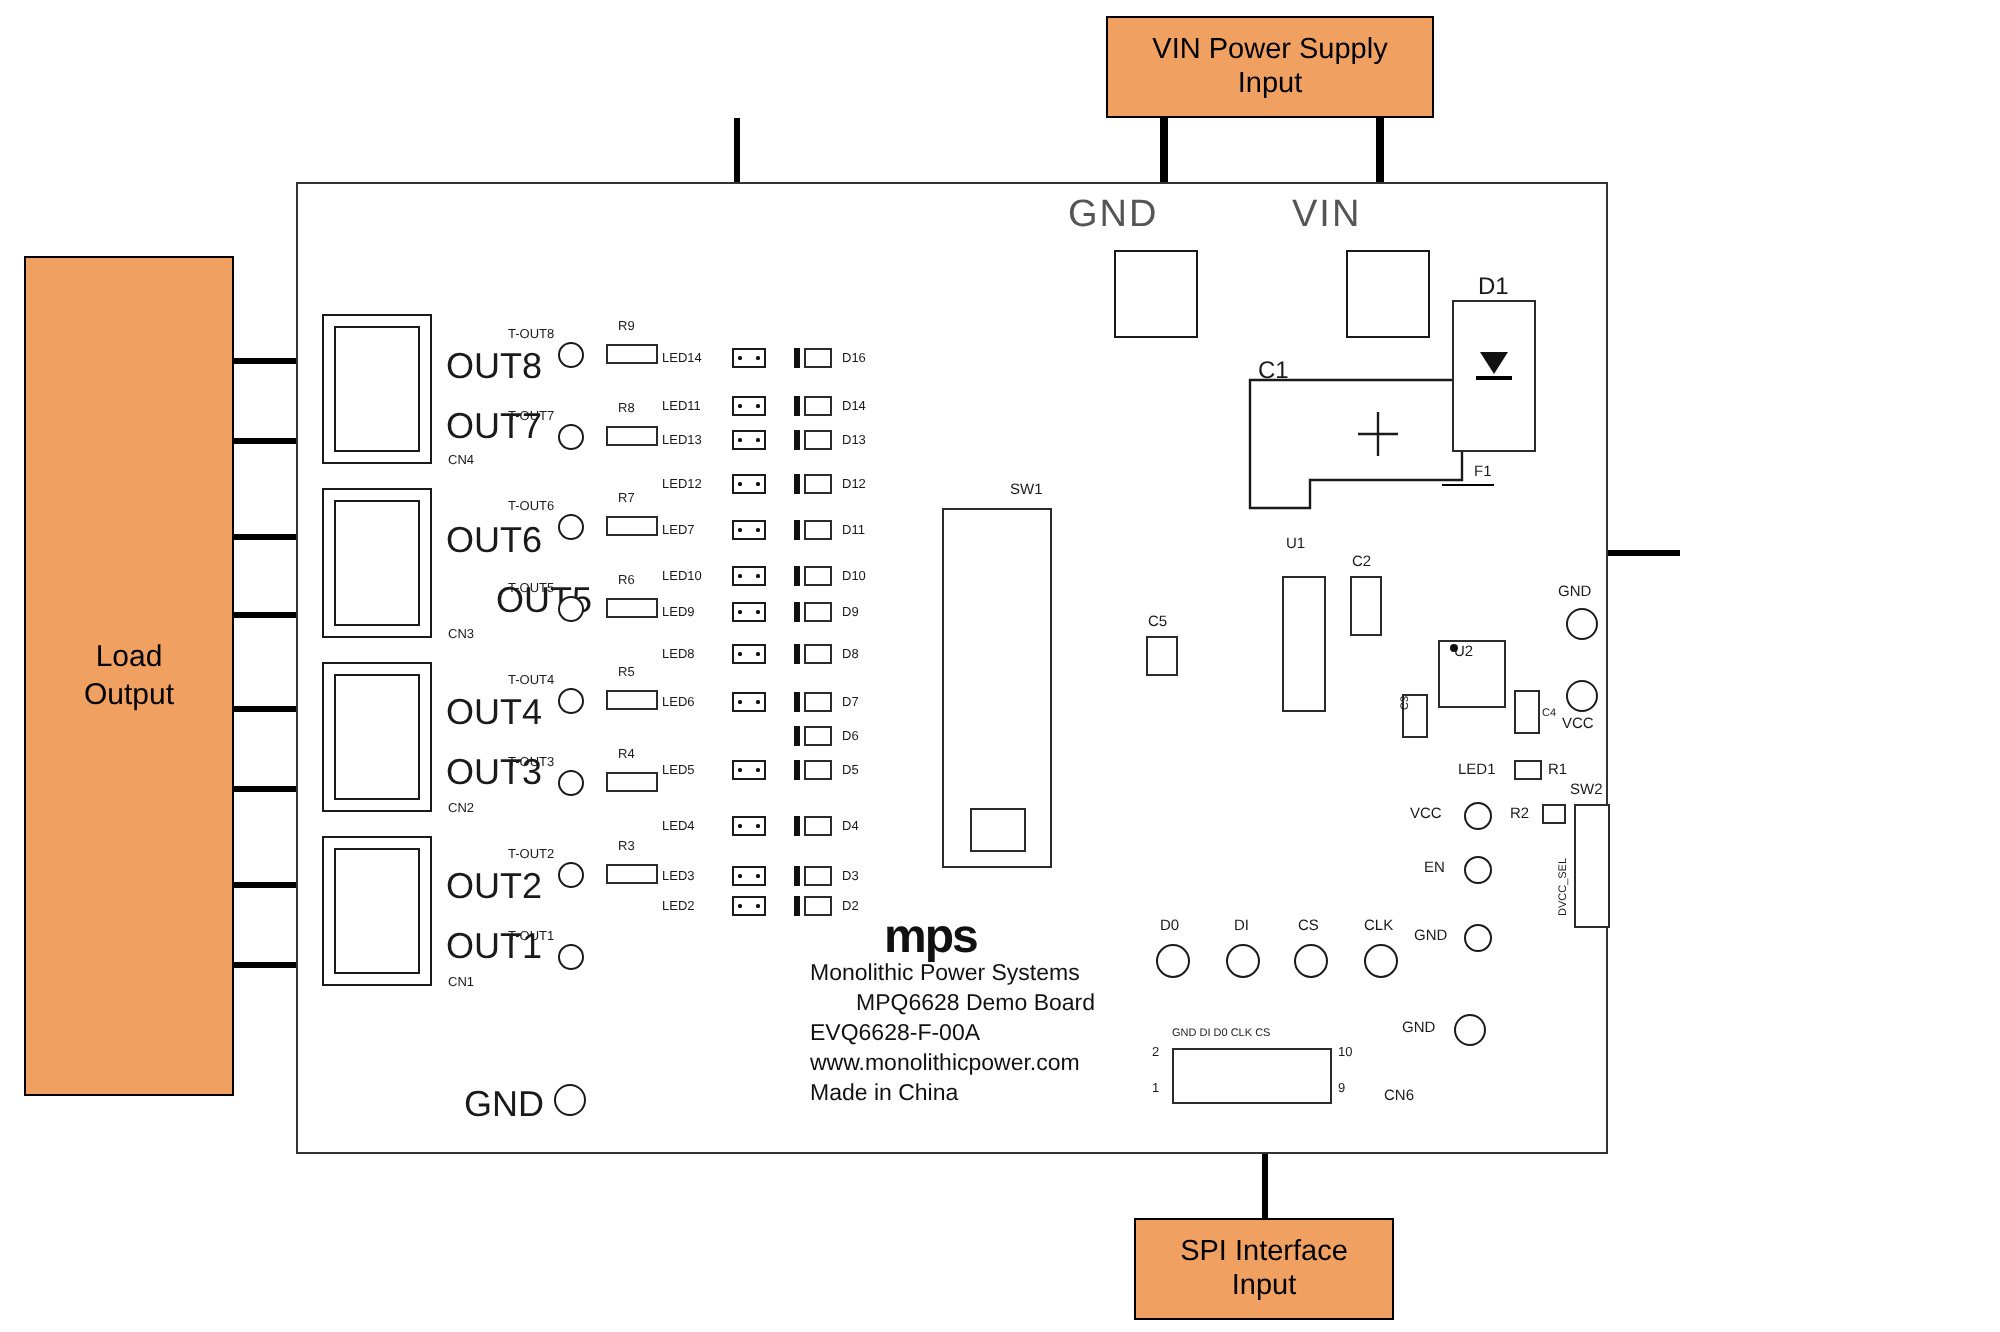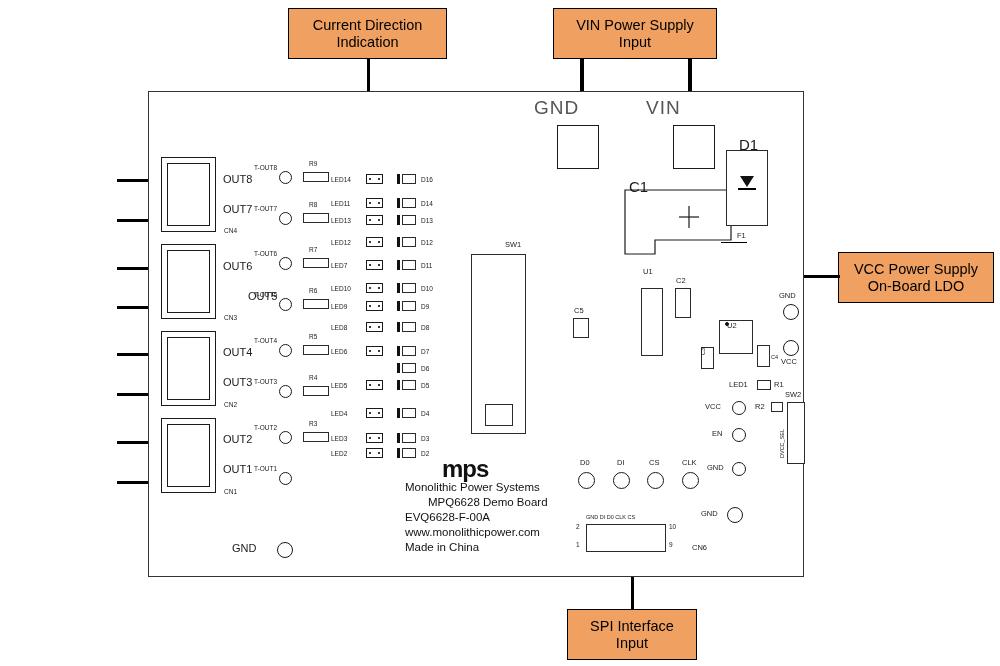--- a/index.html
+++ b/index.html
@@ -56,22 +56,22 @@
   .wire { position:absolute; background:#000; }
   .txt {
     position:absolute;
     color:#1a1a1a;
     font-family:"Liberation Sans", sans-serif;
     white-space:nowrap;
   }
   .t5 { font-size:5.5px; }
   .t6 { font-size:6.5px; }
   .t7 { font-size:7.5px; }
-  .t8 { font-size:15px; }
-  .t13 { font-size:11px; }
+  .t8 { font-size:12px; }
+  .t13 { font-size:18px; }
   .bigpin { font-size:19px; letter-spacing:1px; color:#555; }
 
   
   .ledpkg { position:absolute; border:1.1px solid #1a1a1a; background:#fff; }
   .ledpkg:before, .ledpkg:after {
     content:""; position:absolute; width:1.6px; height:1.6px;
     background:#111; border-radius:50%; top:50%; margin-top:-0.8px;
   }
   .ledpkg:before { left:2px; }
   .ledpkg:after { right:2px; }
@@ -94,38 +94,36 @@
     border-left:7px solid transparent;
     border-right:7px solid transparent;
     border-top:11px solid #111;
   }
 </style>
 </head>
 <body>
 
 <div id="stage">
 
-  <div class="callout" style="left:288px; top:8px; width:159px; height:51px;">Current Direction
-Indication</div>
   <div class="leader" style="left:367px; top:59px; width:2.5px; height:218px;"></div>
 
   <div class="callout" style="left:553px; top:8px; width:164px; height:51px;">VIN Power Supply
 Input</div>
   <div class="leader" style="left:580px; top:59px; width:3.5px; height:32px;"></div>
   <div class="leader" style="left:688px; top:59px; width:3.5px; height:32px;"></div>
 
-  <div class="callout" style="left:838px; top:252px; width:156px; height:51px;">VCC Power Supply
-On-Board LDO</div>
   <div class="leader" style="left:728px; top:275px; width:112px; height:2.5px;"></div>
   <div class="leader" style="left:727px; top:275px; width:2.5px; height:48px;"></div>
 
   <div class="callout" style="left:567px; top:609px; width:130px; height:51px;">SPI Interface
 Input</div>
   <div class="leader" style="left:631px; top:577px; width:2.5px; height:32px;"></div>
 
+  <div class="load-block" style="left:12px; top:128px; width:105px; height:420px;">Load
+Output</div>
 
   <div class="wire" style="left:117px; top:179px; width:43px; height:2.5px;"></div>
   <div class="wire" style="left:117px; top:219px; width:43px; height:2.5px;"></div>
   <div class="wire" style="left:117px; top:267px; width:43px; height:2.5px;"></div>
   <div class="wire" style="left:117px; top:306px; width:43px; height:2.5px;"></div>
   <div class="wire" style="left:117px; top:353px; width:43px; height:2.5px;"></div>
   <div class="wire" style="left:117px; top:393px; width:43px; height:2.5px;"></div>
   <div class="wire" style="left:117px; top:441px; width:43px; height:2.5px;"></div>
   <div class="wire" style="left:117px; top:481px; width:43px; height:2.5px;"></div>
 

